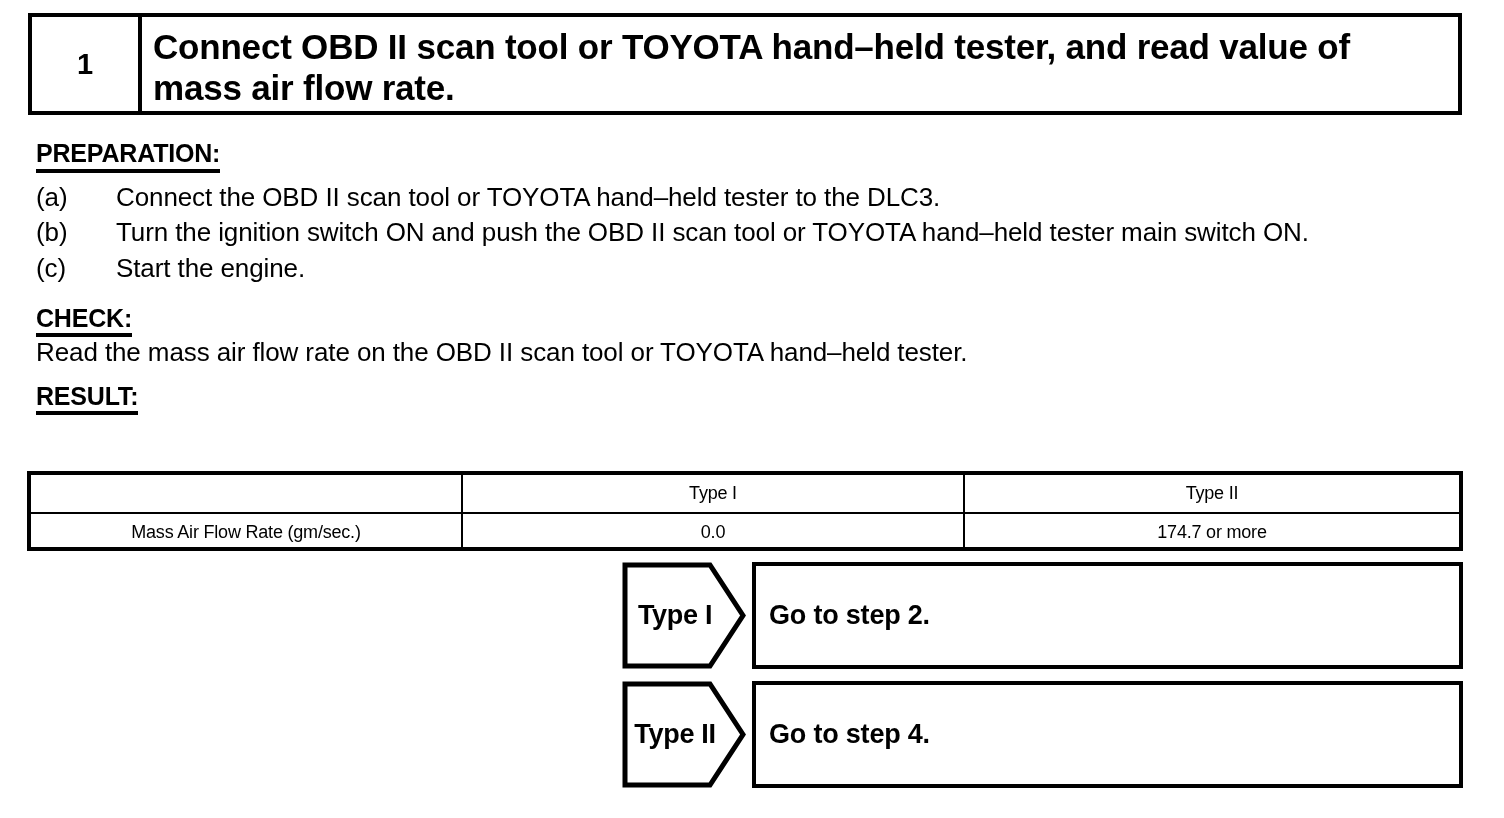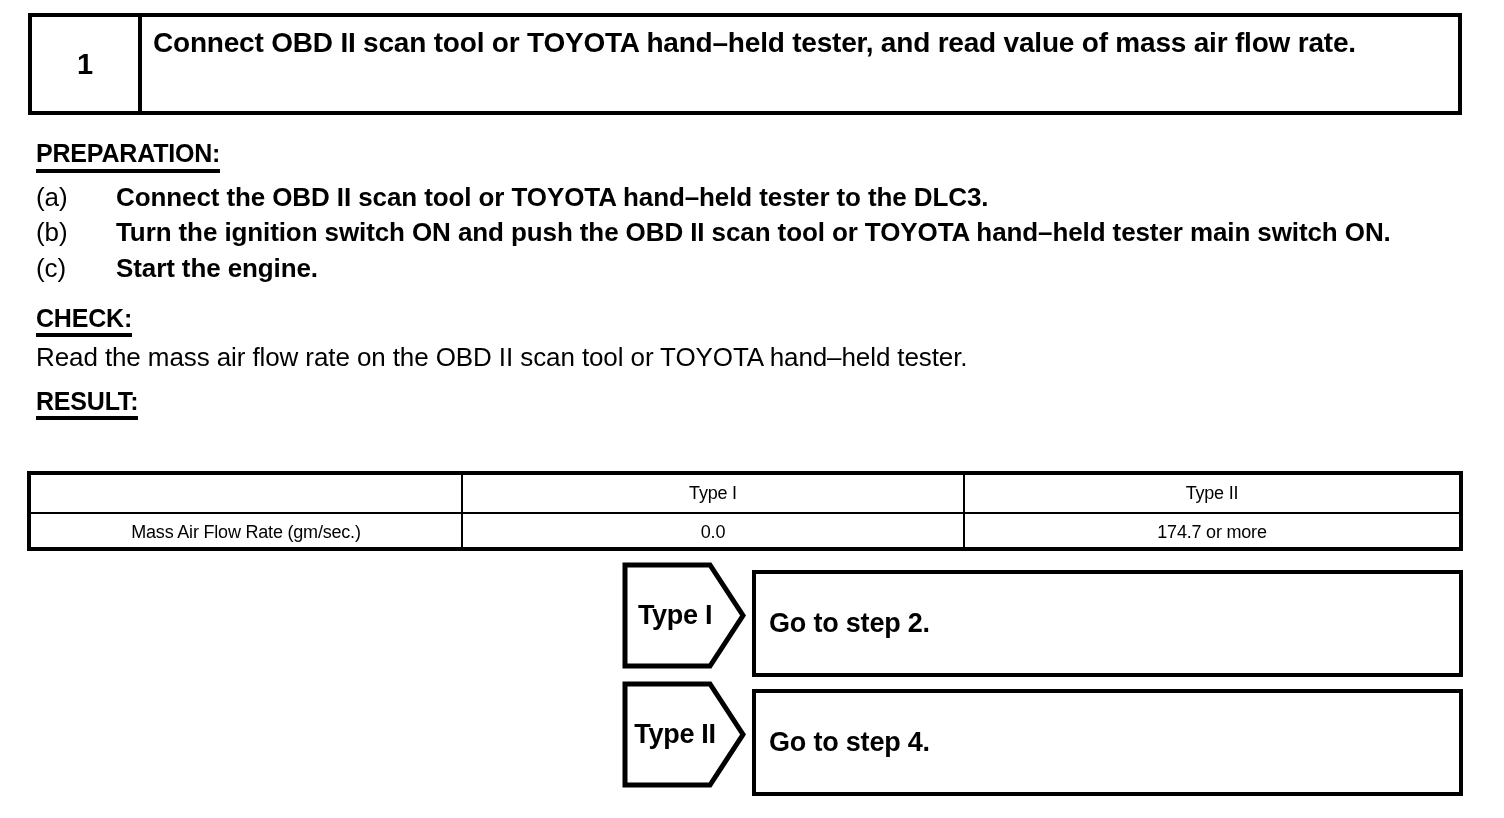--- a/index.html
+++ b/index.html
@@ -35,21 +35,21 @@
     align-items: center;
     justify-content: center;
     font-size: 29px;
     font-weight: bold;
     letter-spacing: 0px;
   }
   .step-title {
     flex: 1;
     box-sizing: border-box;
     padding: 9px 26px 0 11px;
-    font-size: 28px;
+    font-size: 35px;
     font-weight: bold;
     line-height: 1.18;
     letter-spacing: -0.2px;
   }
 
   
   .prose {
     position: absolute;
     left: 36px;
     top: 140px;
@@ -71,32 +71,31 @@
     font-size: 26px;
     line-height: 1.22;
     letter-spacing: -0.1px;
   }
   .lettered .tag {
     width: 80px;
     flex: 0 0 80px;
   }
   .lettered .body {
     flex: 1;
-    font-weight: bold;
   }
   .plain-line {
     font-size: 26px;
     line-height: 1.22;
     letter-spacing: -0.1px;
   }
   .sp-a { margin-top: 9px; }
   .sp-b { margin-top: 4px; }
   .sp-c { margin-top: 4px; }
   .sp-head { margin-top: 20px; }
-  .sp-read { margin-top: 5px; }
+  .sp-read { }
   .sp-res { margin-top: 14px; }
 
   
   .result-table {
     position: absolute;
     left: 27px;
     top: 471px;
     width: 1436px;
     height: 80px;
     border: 4px solid #000;
@@ -150,21 +149,21 @@
     justify-content: center;
     font-size: 27px;
     font-weight: bold;
     letter-spacing: -0.3px;
     padding-right: 6px;
     box-sizing: border-box;
   }
   .goto-box {
     position: absolute;
     left: 130px;
-    top: 8px;
+    top: 0px;
     width: 711px;
     height: 107px;
     border: 4px solid #000;
     box-sizing: border-box;
     display: flex;
     align-items: center;
     padding-left: 13px;
     font-size: 27px;
     font-weight: bold;
     letter-spacing: -0.2px;

